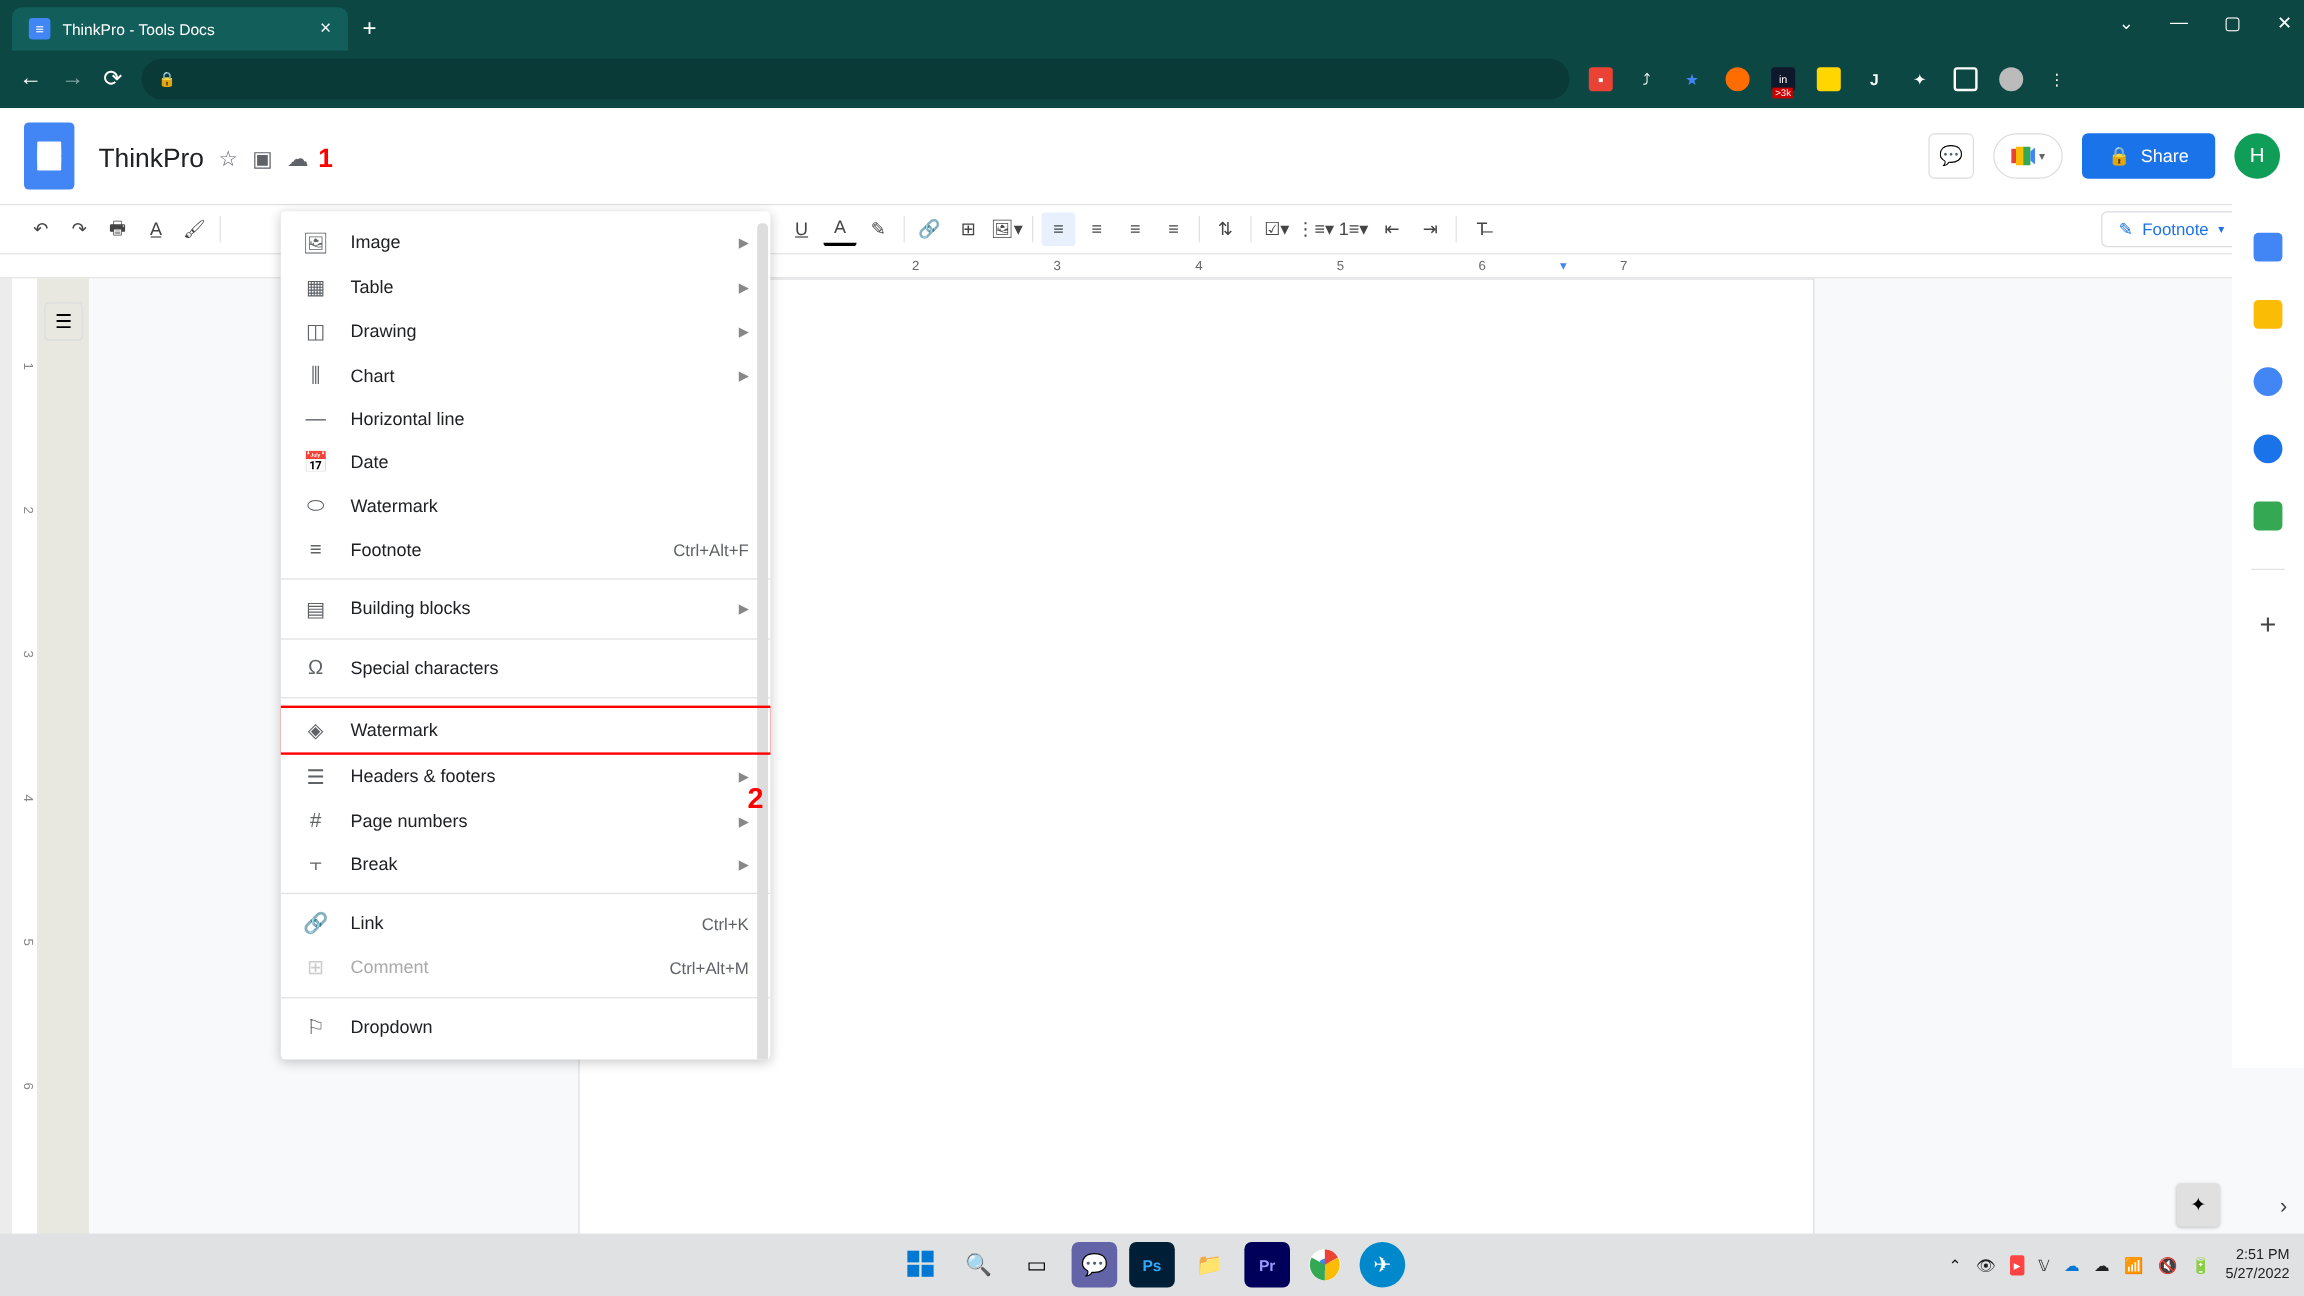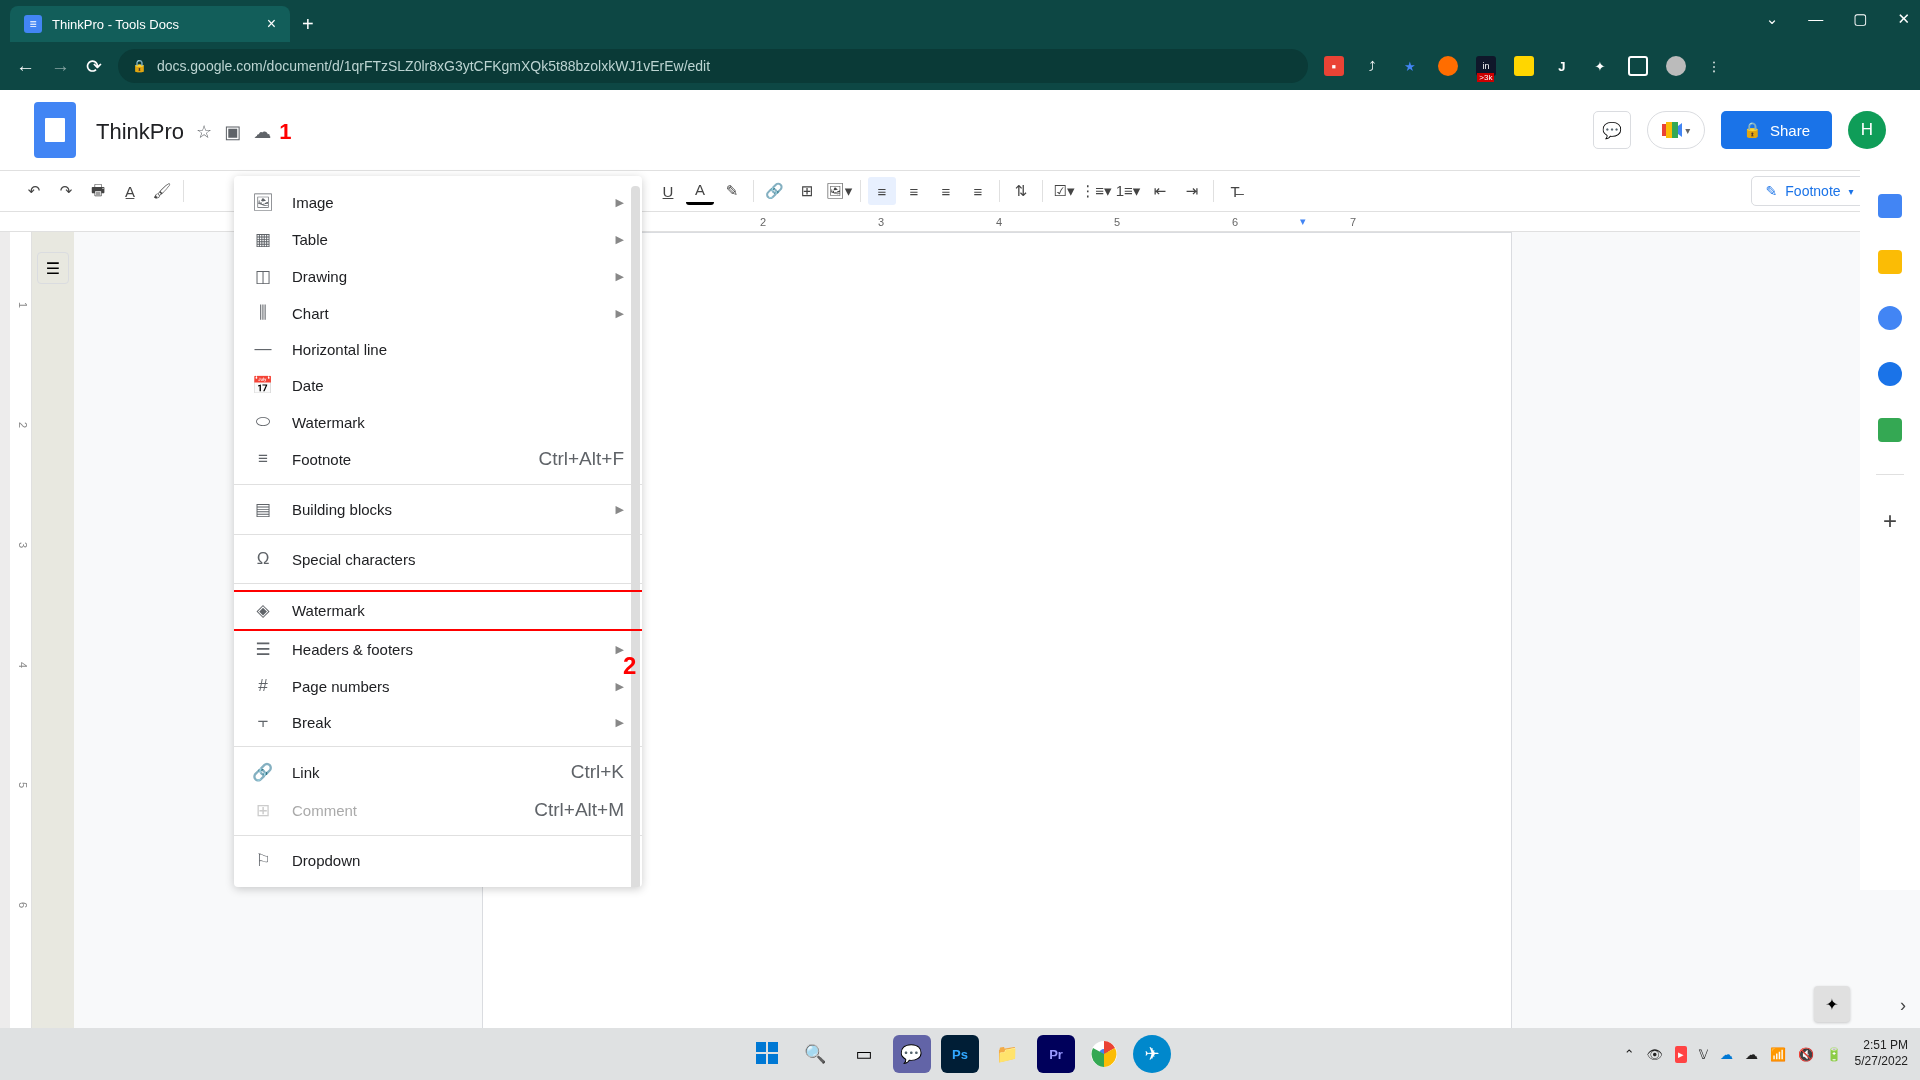--- a/index.html
+++ b/index.html
@@ -15,21 +15,21 @@
 .window-controls { position: absolute; right: 10px; top: 10px; display: flex; gap: 30px; color: #fff; font-size: 15px; }
 .window-controls span { cursor: pointer; }
 .addr-bar { display: flex; align-items: center; height: 48px; padding: 0 16px; gap: 16px; }
 .nav-arrow { color: #fff; font-size: 19px; cursor: pointer; }
 .url-box { flex: 1; background: #0a3a37; border-radius: 18px; height: 34px; display: flex; align-items: center; padding: 0 14px; color: #bcd4d2; font-size: 14px; gap: 10px; max-width: 1190px; }
 .lock { font-size: 12px; }
 .ext-icons { display: flex; gap: 18px; align-items: center; }
 .ext-icon { width: 20px; height: 20px; border-radius: 3px; display: flex; align-items: center; justify-content: center; cursor: pointer; font-size: 13px; }
 
 
-.docs-header { background: #fff; height: 80px; display: flex; align-items: center; padding: 0 34px; position: relative; }
+.docs-header { background: #fff; height: 80px; display: flex; align-items: center; padding: 0 20px; position: relative; }
 .docs-logo { width: 42px; height: 56px; background: #4285f4; border-radius: 4px; margin-right: 20px; display: flex; align-items: center; justify-content: center; }
 .docs-logo::before { content: ''; width: 20px; height: 12px; background: #fff; border-radius: 1px; box-shadow: 0 -6px 0 #fff, 0 6px 0 #fff; }
 .title-area { flex: 1; }
 .doc-title-row { display: flex; align-items: center; gap: 12px; padding-top: 4px; }
 .doc-title { font-size: 22px; color: #202124; }
 .title-icon { color: #5f6368; font-size: 18px; cursor: pointer; }
 .annot-1 { color: #ff0000; font-weight: bold; font-size: 22px; margin-left: -4px; }
 .menu-bar { display: flex; gap: 2px; font-size: 15px; color: #202124; margin-top: 6px; align-items: center; }
 .menu-item { padding: 4px 8px; cursor: pointer; border-radius: 3px; }
 .menu-item.active { border: 2.5px solid #ff0000; }
@@ -64,21 +64,21 @@
 .page { width: 1030px; background: #fff; height: 100%; border: 1px solid #dadce0; }
 
 
 .dropdown { position: absolute; top: 176px; left: 234px; width: 408px; background: #fff; box-shadow: 0 2px 10px rgba(0,0,0,0.2); border-radius: 4px; padding: 8px 0; z-index: 100; max-height: 780px; overflow: hidden; }
 .dd-item { display: flex; align-items: center; padding: 8px 18px; cursor: pointer; color: #202124; font-size: 15px; gap: 18px; position: relative; }
 .dd-item.hl { border: 2.5px solid #ff0000; margin: 0 -2px; }
 .dd-item.disabled { color: #aaa; }
 .dd-icon { width: 22px; text-align: center; color: #5f6368; font-size: 17px; }
 .dd-item.disabled .dd-icon { color: #ccc; }
 .dd-arrow { margin-left: auto; color: #888; font-size: 11px; }
-.dd-shortcut { margin-left: auto; color: #5f6368; font-size: 19px; }
+.dd-shortcut { margin-left: auto; color: #5f6368; font-size: 14px; }
 .dd-sep { height: 1px; background: #e0e0e0; margin: 6px 0; }
 .annot-2 { position: absolute; top: 652px; left: 623px; color: #ff0000; font-weight: bold; font-size: 24px; z-index: 101; }
 .dd-scroll { position: absolute; right: 2px; top: 10px; width: 9px; height: 740px; background: #ddd; border-radius: 4px; }
 
 
 .side-panel { position: absolute; right: 0; top: 170px; width: 60px; background: #fff; display: flex; flex-direction: column; align-items: center; padding-top: 24px; gap: 32px; height: 720px; }
 .sp-icon { width: 24px; height: 24px; border-radius: 4px; cursor: pointer; }
 .sp-sep { width: 28px; height: 1px; background: #e0e0e0; }
 .sp-plus { font-size: 24px; color: #444; cursor: pointer; }
 .sp-collapse { position: absolute; right: 14px; bottom: 64px; font-size: 18px; color: #444; cursor: pointer; }
@@ -108,21 +108,20 @@
       <span>▢</span>
       <span>✕</span>
     </div>
   </div>
   <div class="addr-bar">
     <span class="nav-arrow">←</span>
     <span class="nav-arrow" style="opacity:.5">→</span>
     <span class="nav-arrow">⟳</span>
     <div class="url-box">
       <span class="lock">🔒</span>
-      <span>docs.google.com/document/d/1qrFTzSLZ0lr8xG3ytCFKgmXQk5t88bzolxkWJ1vErEw/edit</span>
     </div>
     <div class="ext-icons">
       <div class="ext-icon" style="background:#ea4335;color:#fff">▪</div>
       <div class="ext-icon" style="color:#fff">⤴</div>
       <div class="ext-icon" style="color:#4285f4">★</div>
       <div class="ext-icon" style="background:#ff6d00;border-radius:50%"></div>
       <div class="ext-icon" style="background:#0f172a;color:#fff;font-size:9px;position:relative">in<span style="position:absolute;bottom:-6px;font-size:8px;background:#c00;padding:0 2px">&gt;3k</span></div>
       <div class="ext-icon" style="background:#ffd600"></div>
       <div class="ext-icon" style="color:#fff;font-weight:bold">J</div>
       <div class="ext-icon" style="color:#fff">✦</div>

